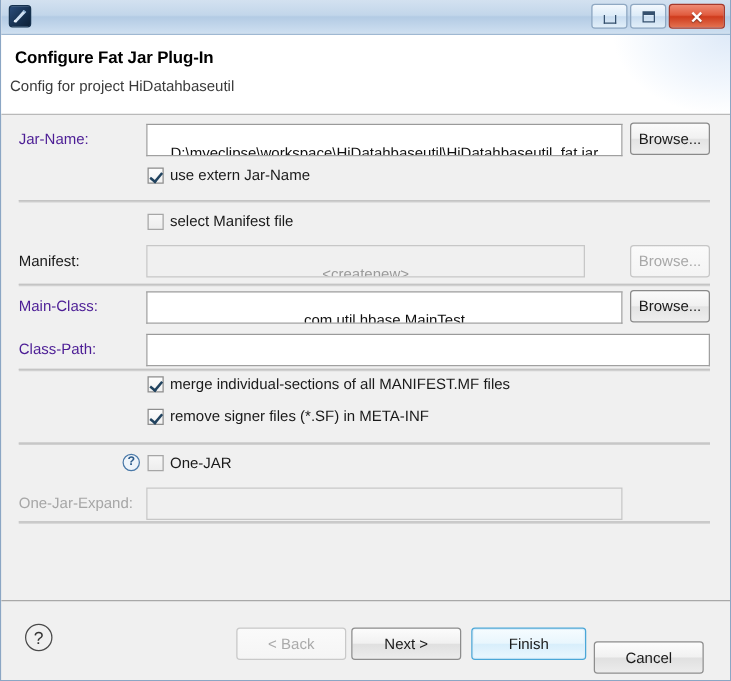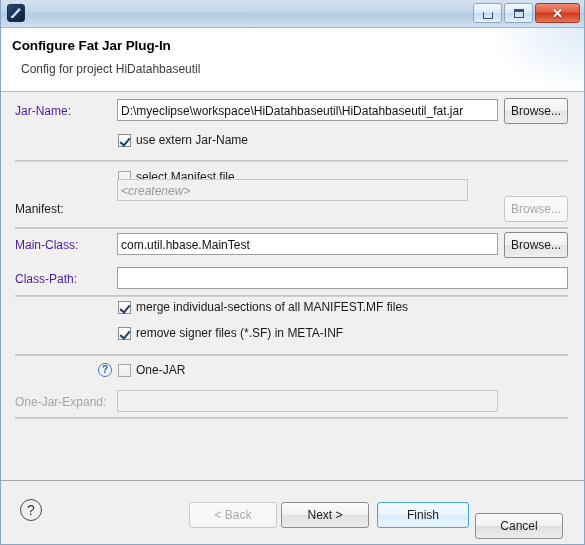--- a/index.html
+++ b/index.html
@@ -103,21 +103,21 @@
     position: absolute;
     left: 11px;
     top: 10px;
     font-size: 13.5px;
     font-weight: bold;
     color: #000000;
     letter-spacing: -0.1px;
   }
   .header-sub {
     position: absolute;
-    left: 20px;
+    left: 7px;
     top: 34px;
     font-size: 12px;
     color: #3b3b3b;
   }
 
   
   .content {
     position: relative;
     height: 388px;
     background: #f0f0f0;
@@ -133,24 +133,25 @@
 
   .tbox {
     position: absolute;
     box-sizing: border-box;
     height: 22px;
     background: #ffffff;
     border: 1px solid #a0a0a0;
     border-top-color: #9a9a9a;
     font-size: 12px;
     color: #111111;
-    padding: 1px 3px;
+    padding: 12px 3px;
     line-height: 20px;
     white-space: nowrap;
     overflow: hidden;
+    text-align: center;
   }
   .tbox.disabled {
     background: #f0f0f0;
     border-color: #c7c7c7;
     color: #9a9a9a;
   }
 
   .btn {
     position: absolute;
     box-sizing: border-box;
@@ -324,21 +325,21 @@
     </div>
 
     <div class="sep" style="left:14px; top:68px; width:553px;"></div>
 
     <div class="cb-wrap" style="left:117px; top:78px;">
       <span class="cb off"></span>
       <span>select Manifest file</span>
     </div>
 
     <div class="lbl disabled" style="left:14px; top:110px; color:#1a1a1a;">Manifest:</div>
-    <div class="tbox disabled" style="left:116px; top:87px; width:351px;font-style:italic;">&lt;createnew&gt;</div>
+    <div class="tbox disabled" style="left:116px; top:104px; width:351px;">&lt;createnew&gt;</div>
     <div class="btn disabled" style="left:503px; top:104px; width:64px;">Browse...</div>
 
     <div class="sep" style="left:14px; top:135px; width:553px;"></div>
 
     <div class="lbl" style="left:14px; top:146px;">Main-Class:</div>
     <div class="tbox" style="left:116px; top:141px; width:381px;">com.util.hbase.MainTest</div>
     <div class="btn" style="left:503px; top:140px; width:64px;">Browse...</div>
 
     <div class="lbl" style="left:14px; top:180px;">Class-Path:</div>
     <div class="tbox" style="left:116px; top:175px; width:451px;"></div>

